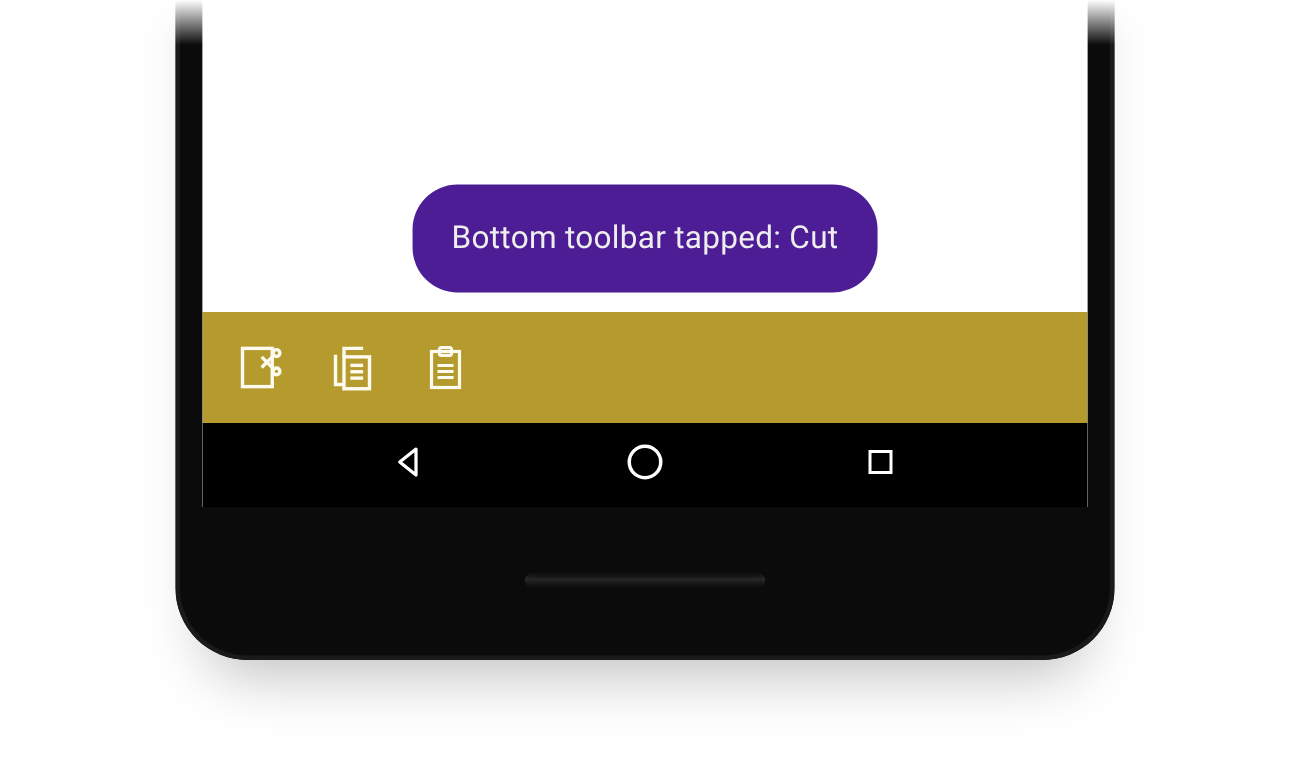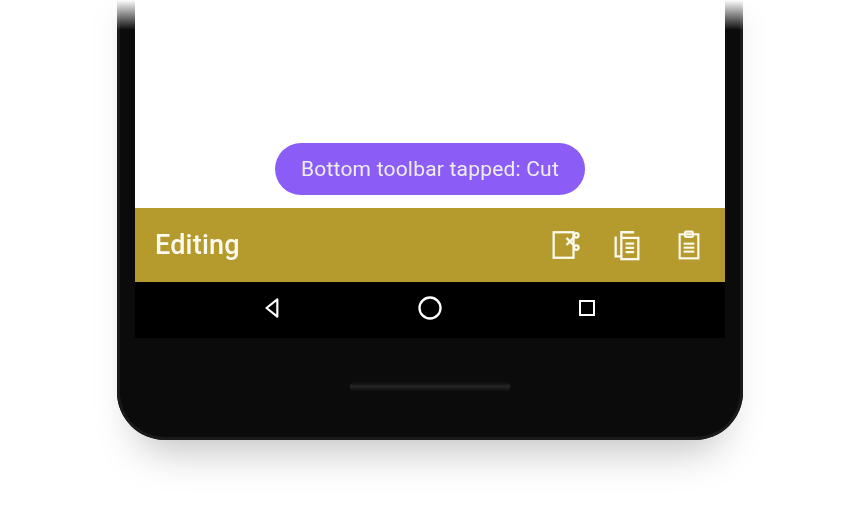--- a/index.html
+++ b/index.html
@@ -43,24 +43,24 @@
     bottom: 130px;
     background: #ffffff;
   }
 
   
   .toast {
     position: absolute;
     left: 50%;
     transform: translateX(-50%);
     bottom: 13px;
-    background: #8b5cf6;
+    background: #4c1d95;
     color: #eeeeee;
     font-size: 21px;
-    padding: 14px 26px;
+    padding: 24px 26px;
     border-radius: 30px;
     white-space: nowrap;
     letter-spacing: 0.2px;
   }
 
   
   .toolbar {
     position: absolute;
     left: 0; right: 0;
     bottom: 56px;
@@ -143,21 +143,20 @@
 
     <div class="screen">
 
       <div class="content-area">
         <div class="toast">
           <span>Bottom toolbar tapped: Cut</span>
         </div>
       </div>
 
       <div class="toolbar">
-        <div class="toolbar-title">Editing</div>
         <div class="toolbar-actions">
 
           <div class="toolbar-icon" title="Cut">
             <span>
               <svg width="34" height="34" viewBox="0 0 24 24" fill="none" stroke="currentColor" stroke-width="1.6">
                 <rect x="4" y="3" width="14" height="18"></rect>
                 <line x1="18" y1="7" x2="13" y2="12"></line>
                 <line x1="13" y1="7" x2="18" y2="12"></line>
                 <circle cx="20" cy="5.2" r="1.6"></circle>
                 <circle cx="20" cy="13.8" r="1.6"></circle>

